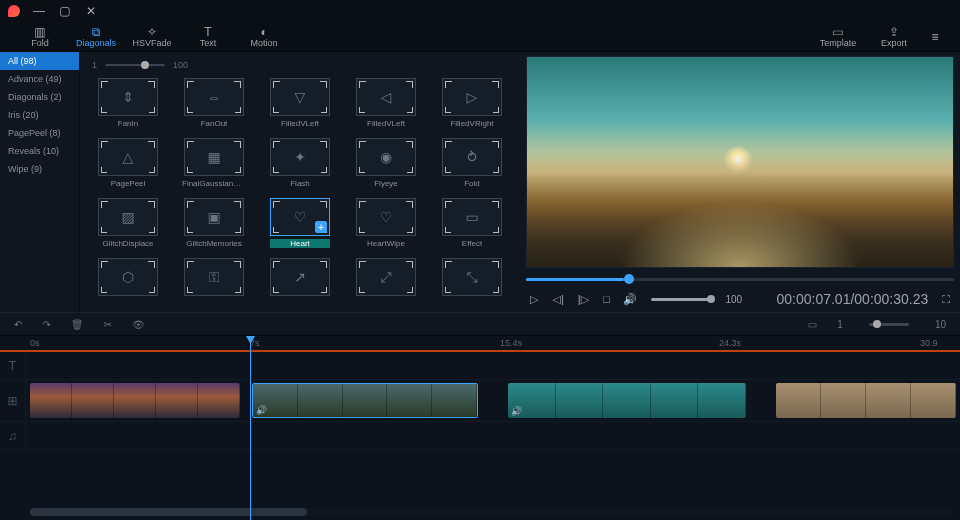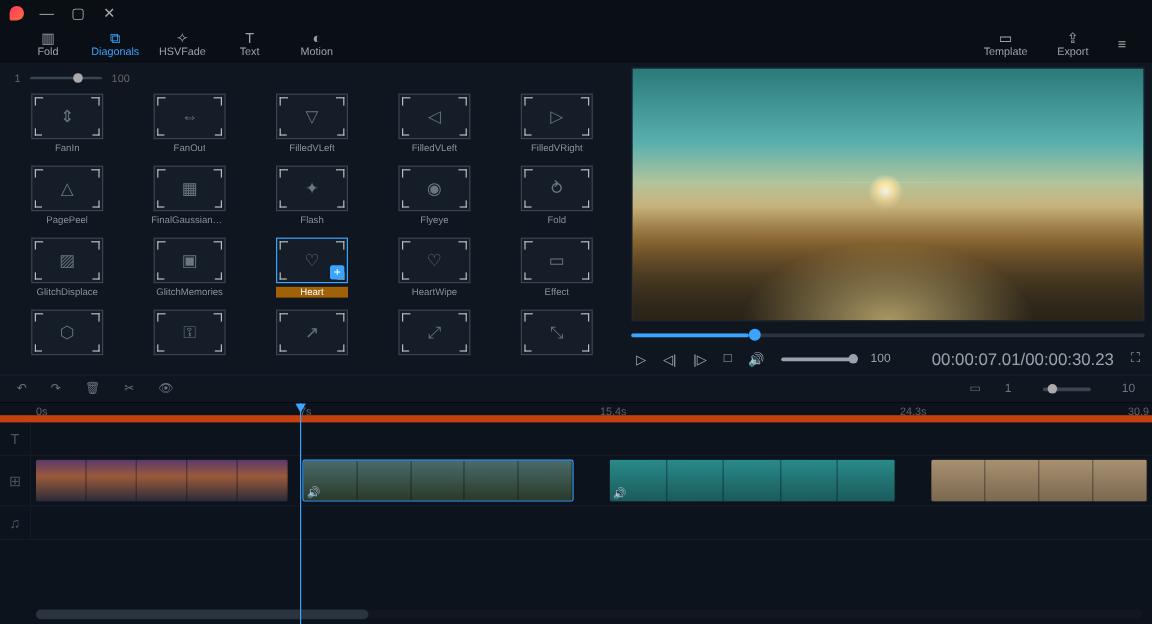--- a/index.html
+++ b/index.html
@@ -21,21 +21,21 @@
 .browser{flex:1;background:#0f1620;padding:6px 12px 0 12px;overflow:hidden}
 .brow-top{display:flex;align-items:center;height:14px;gap:8px;color:#666;font-size:9px}
 .brow-top .track{flex:0 0 60px;height:3px;background:#3a4552;border-radius:2px;position:relative}
 .brow-top .track::after{content:"";position:absolute;left:60%;top:-3px;width:8px;height:8px;background:#aaa;border-radius:50%}
 .thumbs{display:grid;grid-template-columns:repeat(5,1fr);gap:10px 14px;margin-top:6px}
 .thumb{display:flex;flex-direction:column;align-items:center;gap:3px}
 .thumb .box{width:60px;height:38px;border:1px solid #3a4552;background:#151d28;display:flex;align-items:center;justify-content:center;color:#6a7580;font-size:14px;position:relative}
 .thumb.sel .box{border:1px solid #3aa4ff}
 .thumb.sel .add{position:absolute;right:2px;bottom:2px;width:12px;height:12px;background:#3aa4ff;color:#fff;font-size:10px;display:flex;align-items:center;justify-content:center;border-radius:2px}
 .thumb .cap{font-size:8px;color:#8a9099;max-width:64px;overflow:hidden;text-overflow:ellipsis;white-space:nowrap}
-.thumb.sel .cap{background:#a16207;color:#fff;padding:0 20px}
+.thumb.sel .cap{background:#0f766e;color:#fff;padding:0 20px}
 .corners::before,.corners::after{content:"";position:absolute;width:6px;height:6px;border:1px solid #bbb}
 .corners::before{top:2px;left:2px;border-right:none;border-bottom:none}
 .corners::after{top:2px;right:2px;border-left:none;border-bottom:none}
 .corners .bl,.corners .br{position:absolute;width:6px;height:6px;border:1px solid #bbb}
 .corners .bl{bottom:2px;left:2px;border-right:none;border-top:none}
 .corners .br{bottom:2px;right:2px;border-left:none;border-top:none}
 .preview{width:440px;background:#0f1620;display:flex;flex-direction:column;padding:4px 6px 0 6px}
 .preview-img{flex:1;background:linear-gradient(180deg,#2a7a7a 0%,#5ab0ae 30%,#e8d090 55%,#c89040 70%,#4a3a28 100%);border:1px solid #1a2430;position:relative;overflow:hidden}
 .grass{position:absolute;bottom:0;left:0;right:0;height:55%;background:radial-gradient(ellipse at 50% 100%,rgba(255,230,150,.6) 0%,transparent 40%),linear-gradient(180deg,transparent,#2a2418)}
 .sun{position:absolute;left:46%;top:42%;width:30px;height:30px;background:radial-gradient(circle,#fff 0%,#ffe9a8 30%,transparent 70%);border-radius:50%}
@@ -47,21 +47,21 @@
 .ctrl-btn{font-size:11px}
 .vol-track{width:60px;height:3px;background:#9aa3ad;border-radius:2px;position:relative}
 .vol-track::after{content:"";position:absolute;right:-4px;top:-3px;width:8px;height:8px;background:#9aa3ad;border-radius:50%}
 .controls .spacer{flex:1}
 .timecode{font-size:14px;color:#9aa3ad}
 .actionbar{height:24px;background:#0f1620;border-top:1px solid #1a2430;border-bottom:1px solid #060a0f;display:flex;align-items:center;padding:0 14px;gap:20px;color:#6a7580}
 .actionbar .spacer{flex:1}
 .zoom-track{width:40px;height:3px;background:#3a4552;border-radius:2px;position:relative;margin:0 6px}
 .zoom-track::after{content:"";position:absolute;left:10%;top:-3px;width:8px;height:8px;background:#aaa;border-radius:50%}
 .timeline{height:184px;background:#0c131c;position:relative}
-.ruler{height:16px;border-bottom:6px solid #c2410c;position:relative;color:#5a6570;font-size:9px}
+.ruler{height:16px;border-bottom:2px solid #c2410c;position:relative;color:#5a6570;font-size:9px}
 .ruler span{position:absolute;top:2px}
 .playhead{position:absolute;top:0;bottom:0;left:250px;width:1px;background:#3aa4ff;z-index:5}
 .playhead::before{content:"";position:absolute;top:0;left:-4px;width:9px;height:8px;background:#3aa4ff;clip-path:polygon(0 0,100% 0,50% 100%)}
 .track{height:42px;border-bottom:1px solid #141b26;display:flex;align-items:center;position:relative}
 .track-head{width:26px;height:100%;display:flex;align-items:center;justify-content:center;color:#4a5560;font-size:12px;border-right:1px solid #141b26}
 .track.text{height:28px}
 .track.audio{height:28px}
 .clip{position:absolute;top:3px;bottom:3px;border-radius:2px;overflow:hidden;display:flex}
 .clip.sel{border:1px solid #3aa4ff}
 .clip .seg{flex:1;background:linear-gradient(180deg,#4a6a6a,#2a3a2a);border-right:1px solid rgba(0,0,0,.3)}
@@ -109,20 +109,29 @@
       <span class="lbl">Template</span>
     </div>
   <div class="tool">
       <span class="ico">⇪</span>
       <span class="lbl">Export</span>
     </div>
   <span class="win-btn">≡</span>
 </div>
 
 <div class="main">
+  <div class="sidebar" id="sidebar">
+      <div class="side-item sel">All  (98)</div>
+      <div class="side-item">Advance  (49)</div>
+      <div class="side-item">Diagonals  (2)</div>
+      <div class="side-item">Iris  (20)</div>
+      <div class="side-item">PagePeel  (8)</div>
+      <div class="side-item">Reveals  (10)</div>
+      <div class="side-item">Wipe  (9)</div>
+    </div>
   <div class="browser">
     <div class="brow-top">
       <span>1</span>
       <span class="track"></span>
       <span>100</span>
     </div>
     <div class="thumbs" id="thumbs">
         <div class="thumb">
           <div class="box corners"><span class="bl"></span><span class="br"></span>⇕</div>
           <div class="cap">FanIn</div>
@@ -242,22 +251,22 @@
   <span>1</span>
   <span class="zoom-track"></span>
   <span>10</span>
 </div>
 
 <div class="timeline">
   <div class="ruler">
     <span style="left:30px">0s</span>
     <span style="left:250px">7s</span>
     <span style="left:500px">15.4s</span>
-    <span style="left:750px">24.3s</span>
-    <span style="left:940px">30.9</span>
+    <span style="left:719px">24.3s</span>
+    <span style="left:920px">30.9</span>
   </div>
   <div class="playhead"></div>
   <div class="track text">
       <div class="track-head">T</div>
     </div>
   <div class="track">
     <div class="track-head">⊞</div>
     <div class="clip city" style="left:30px;width:210px">
         <div class="seg"></div>
         <div class="seg"></div>

